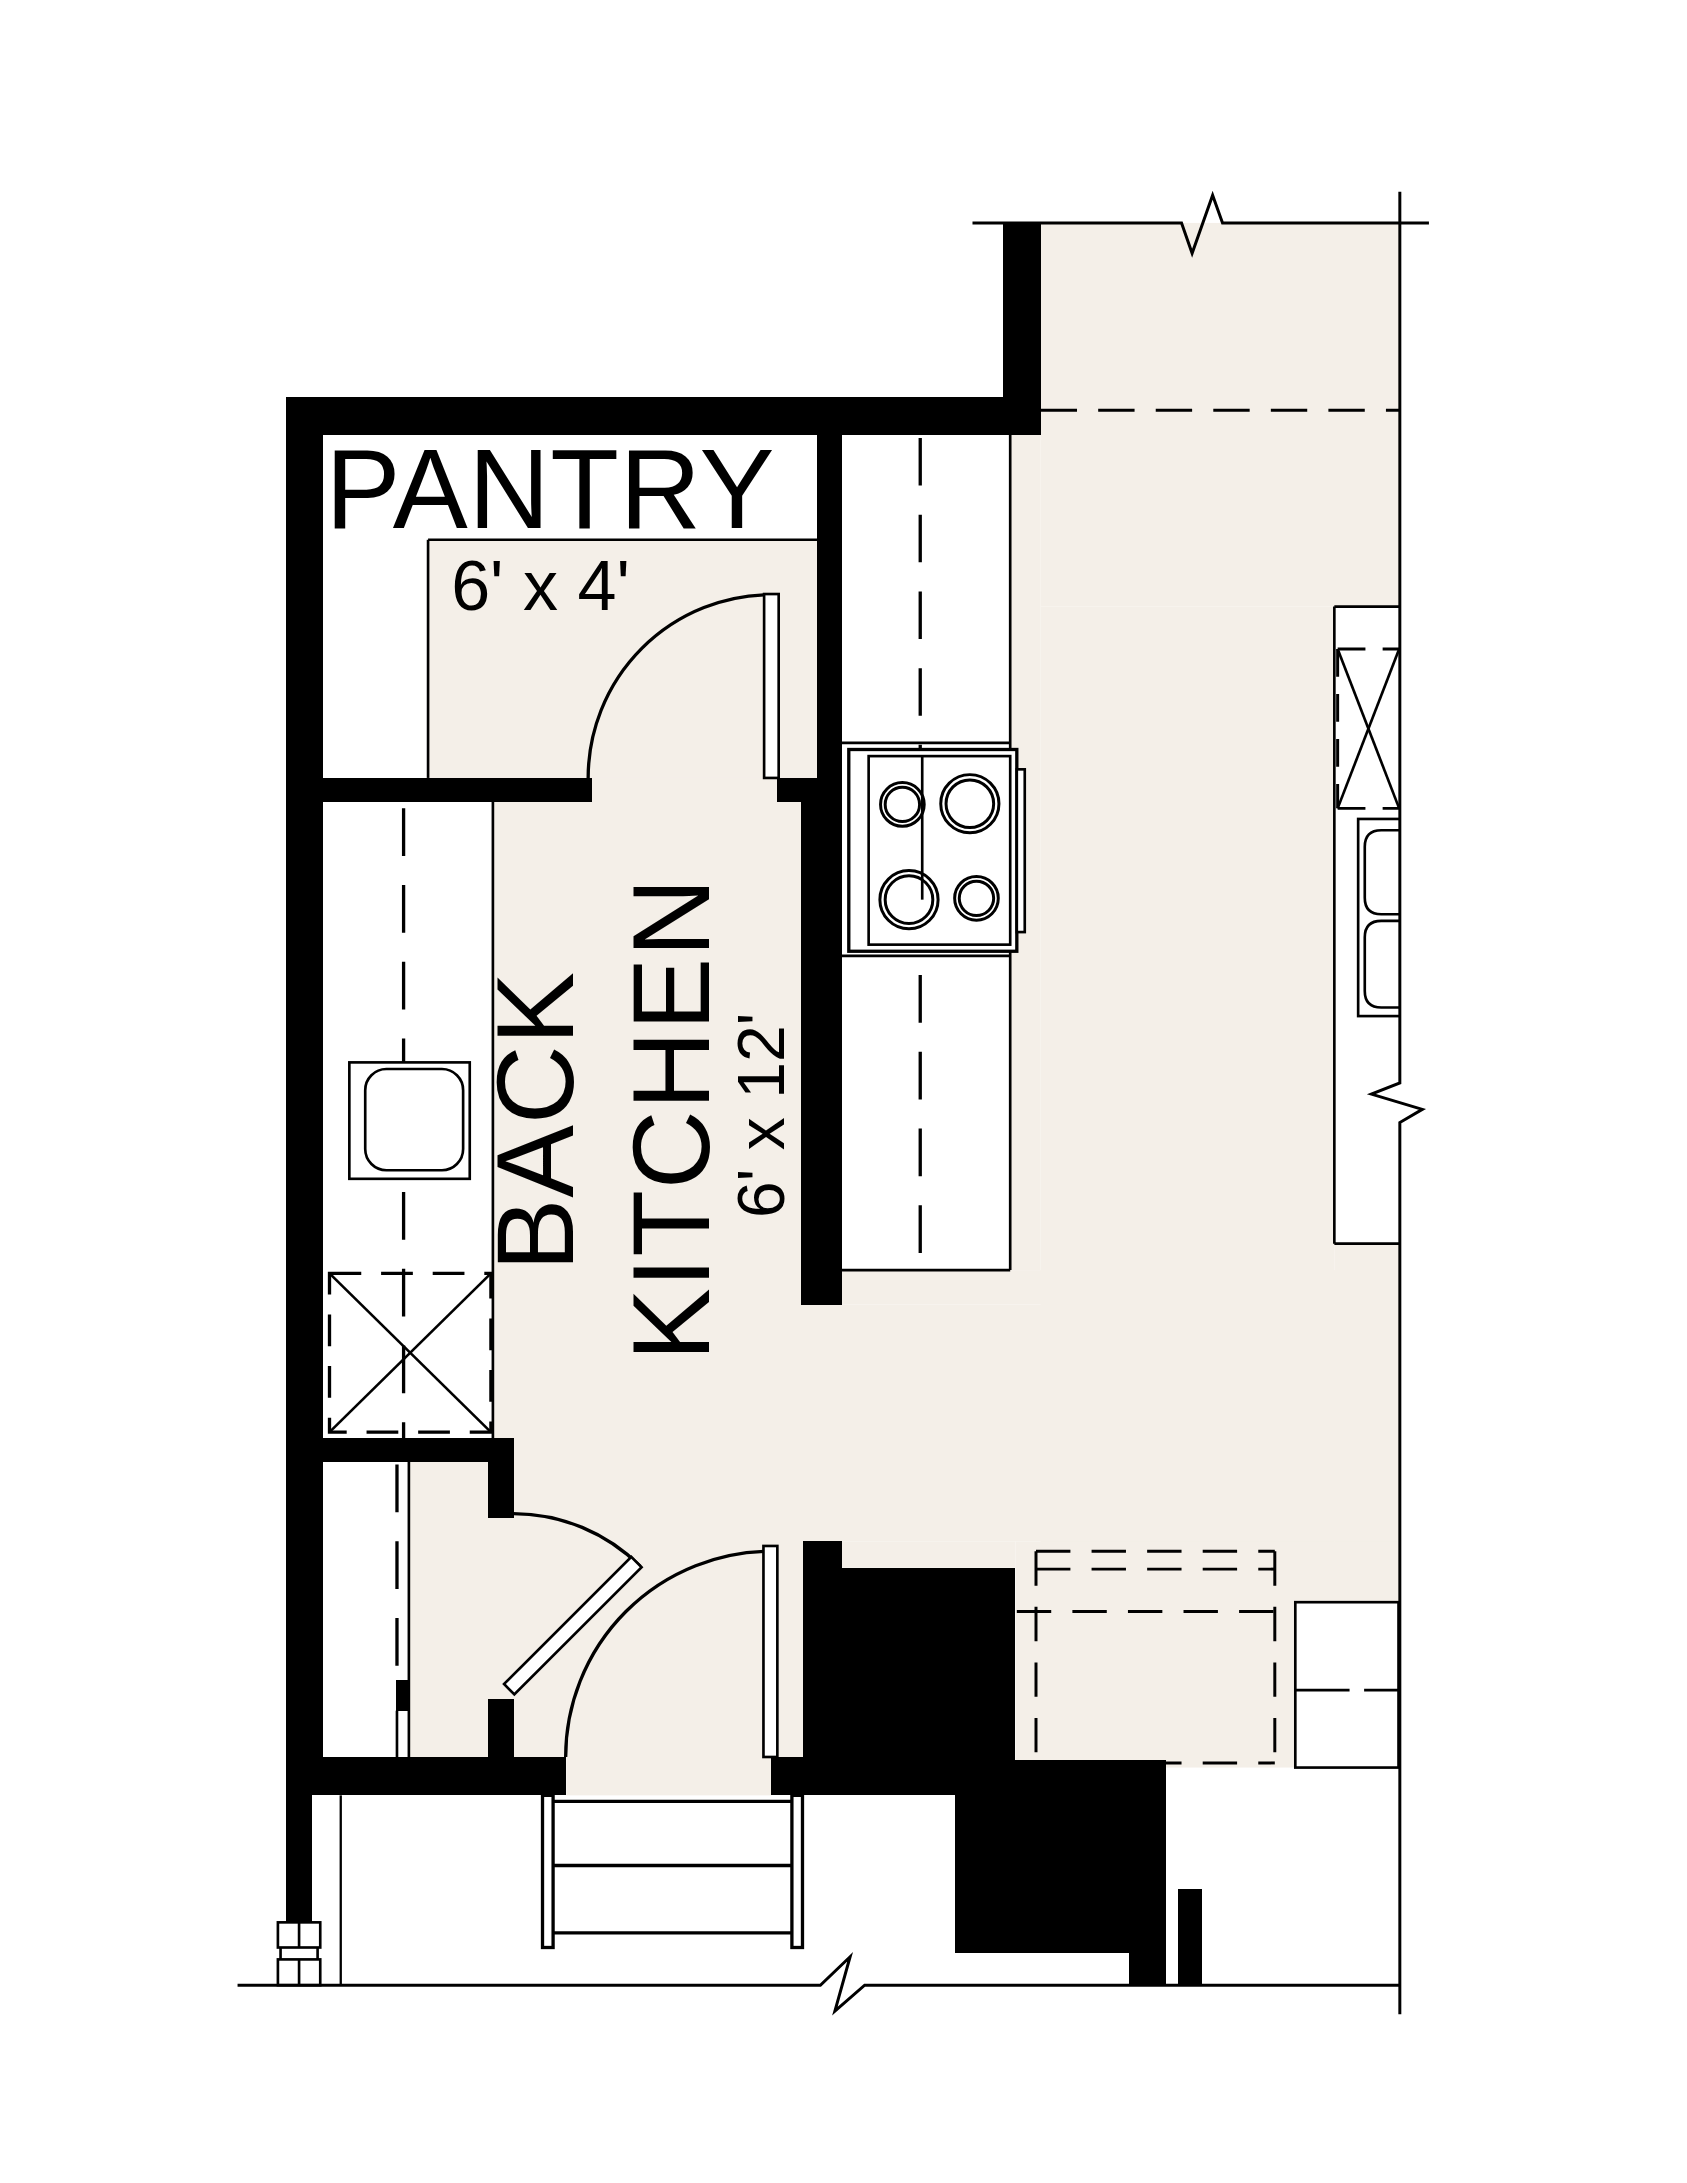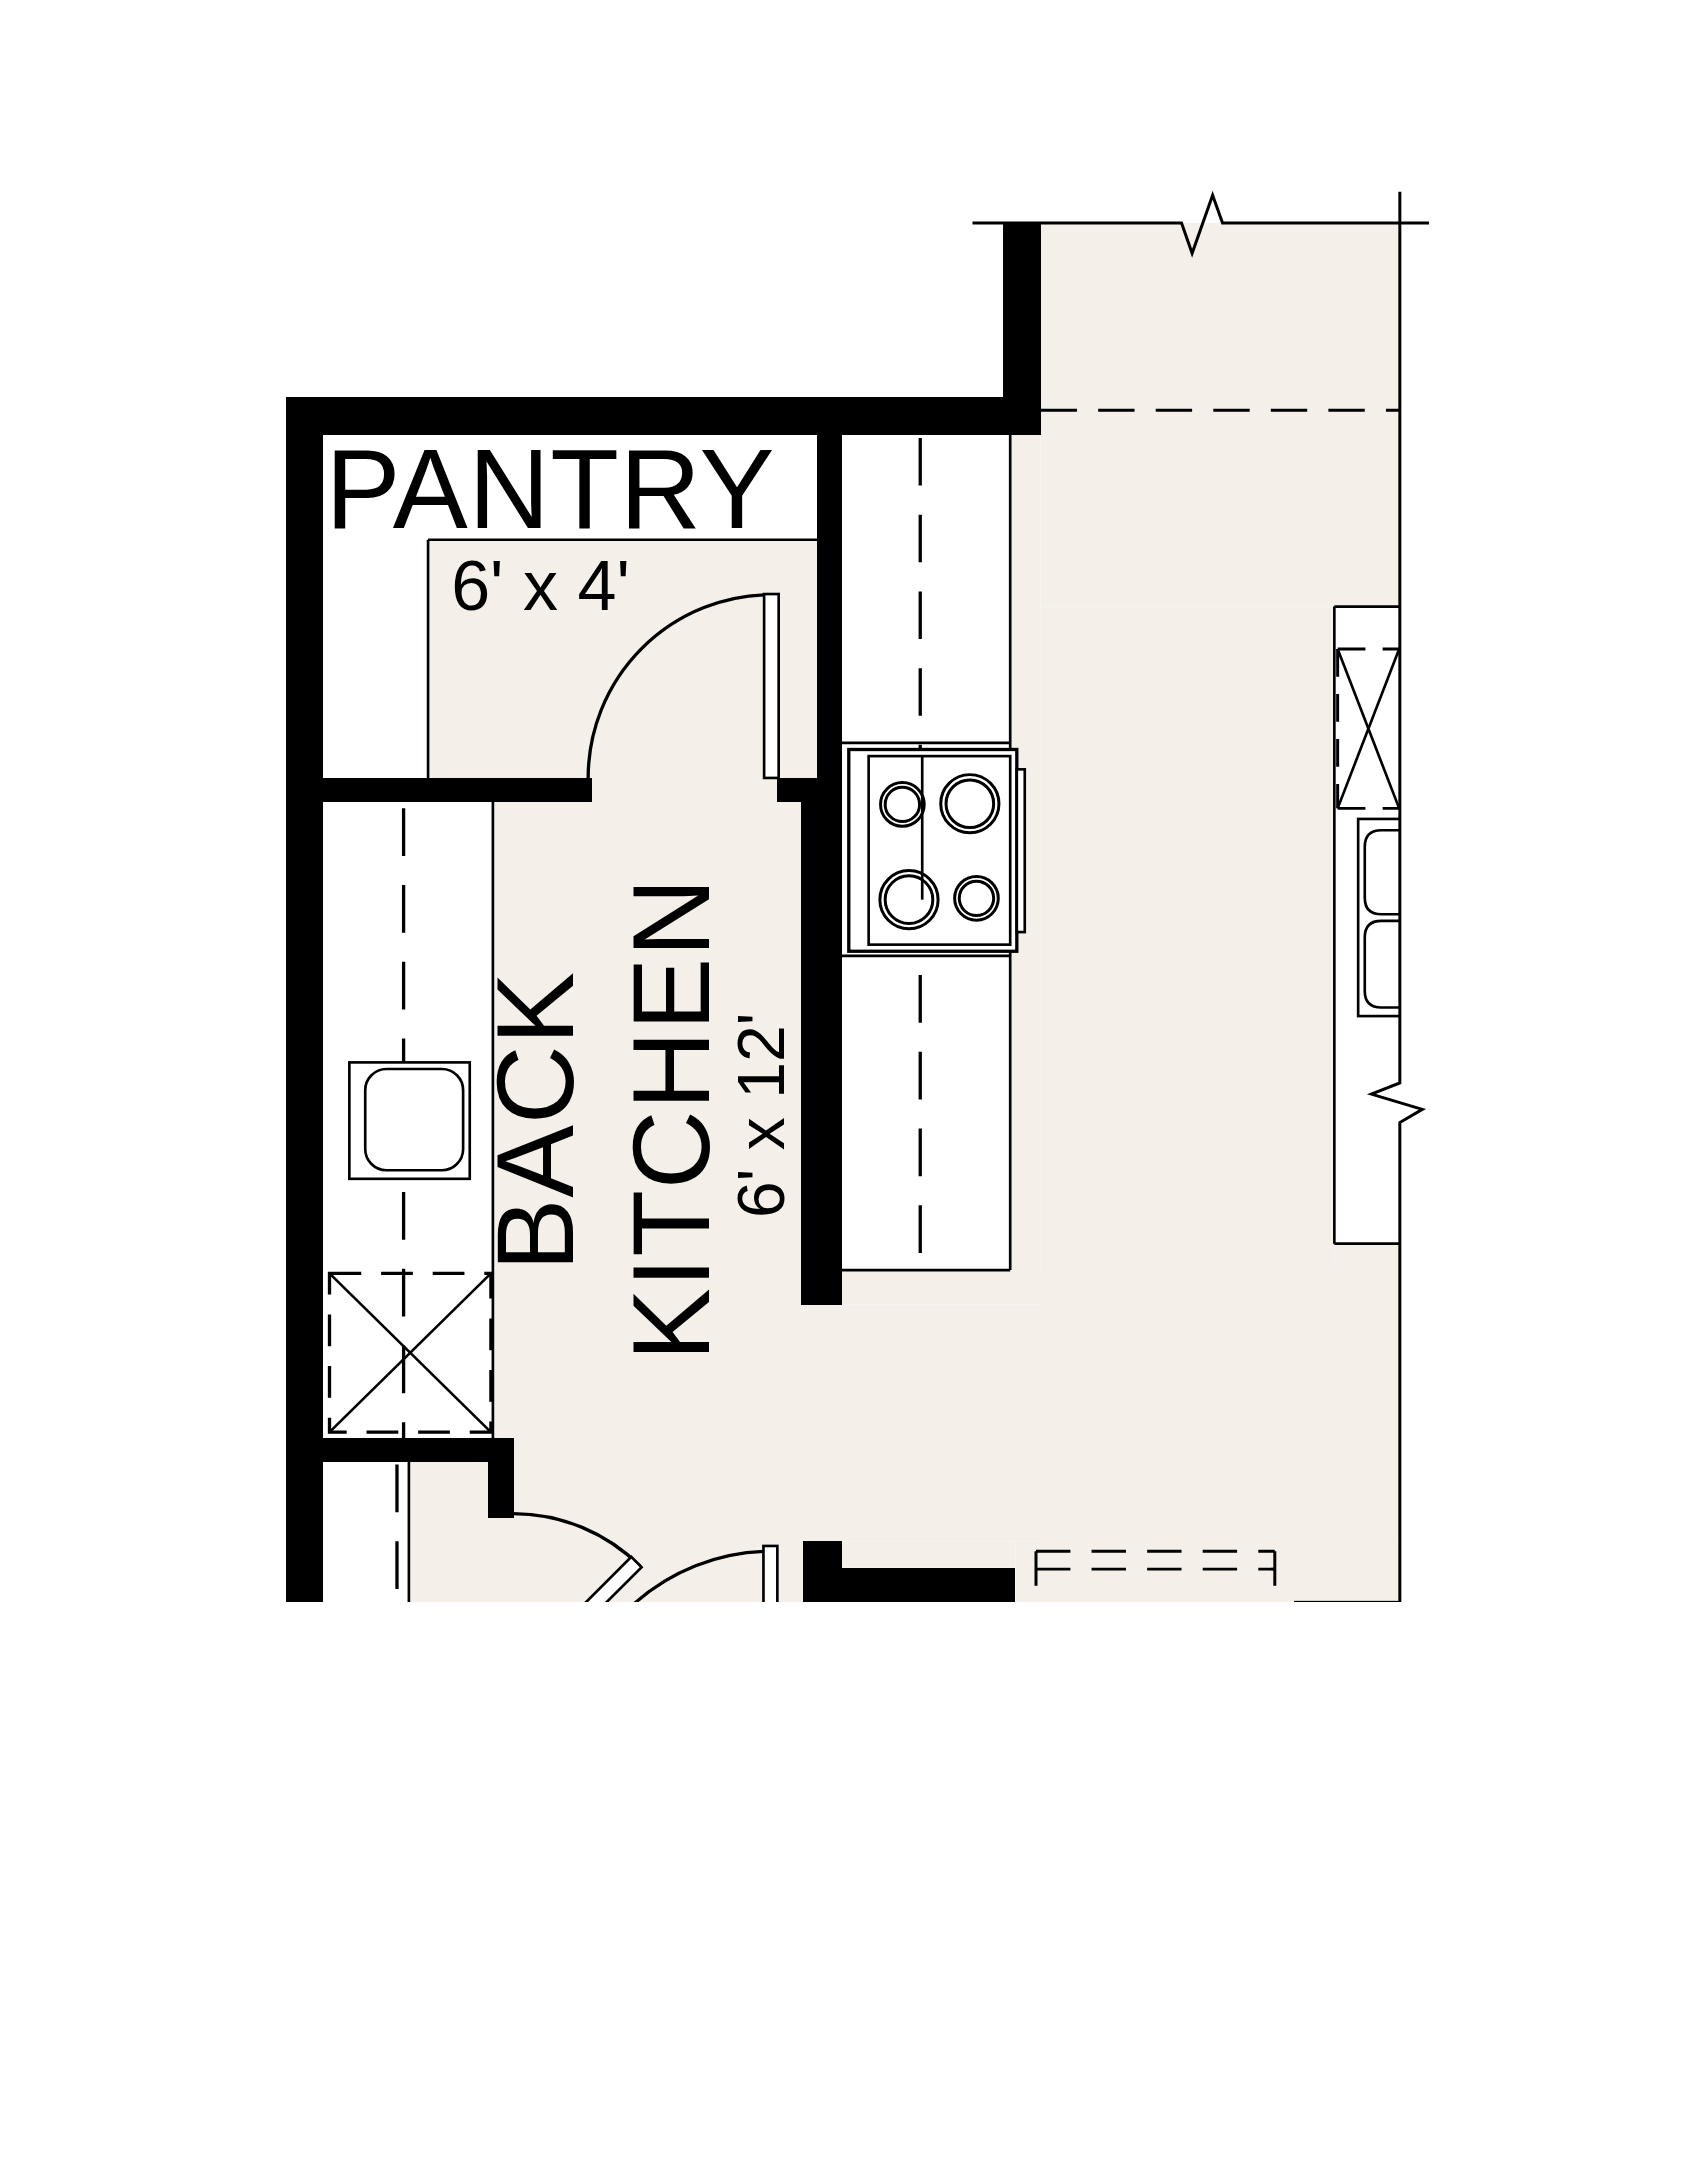--- a/index.html
+++ b/index.html
@@ -1,16 +1,16 @@
 <!DOCTYPE html>
 <html style="font-size:10.6px"><head>
 <meta charset="utf-8">
 <style>
   html,body{margin:0;padding:0;background:#ffffff;}
-  .stage{position:relative;width:1687px;height:1602px;background:#ffffff;overflow:hidden;
+  .stage{position:relative;width:1687px;height:2183px;background:#ffffff;overflow:hidden;
          font-family:"Liberation Sans", sans-serif;}
   svg{position:absolute;left:0;top:0;}
   text{fill:#000;}
   .room-label{font-size:170px;letter-spacing:1px;}
   .dim-label{font-size:106px;}
   .room-label-v{font-size:165px;letter-spacing:1px;}
   .dim-label-v{font-size:100px;}
 </style>
 </head>
 <body>

